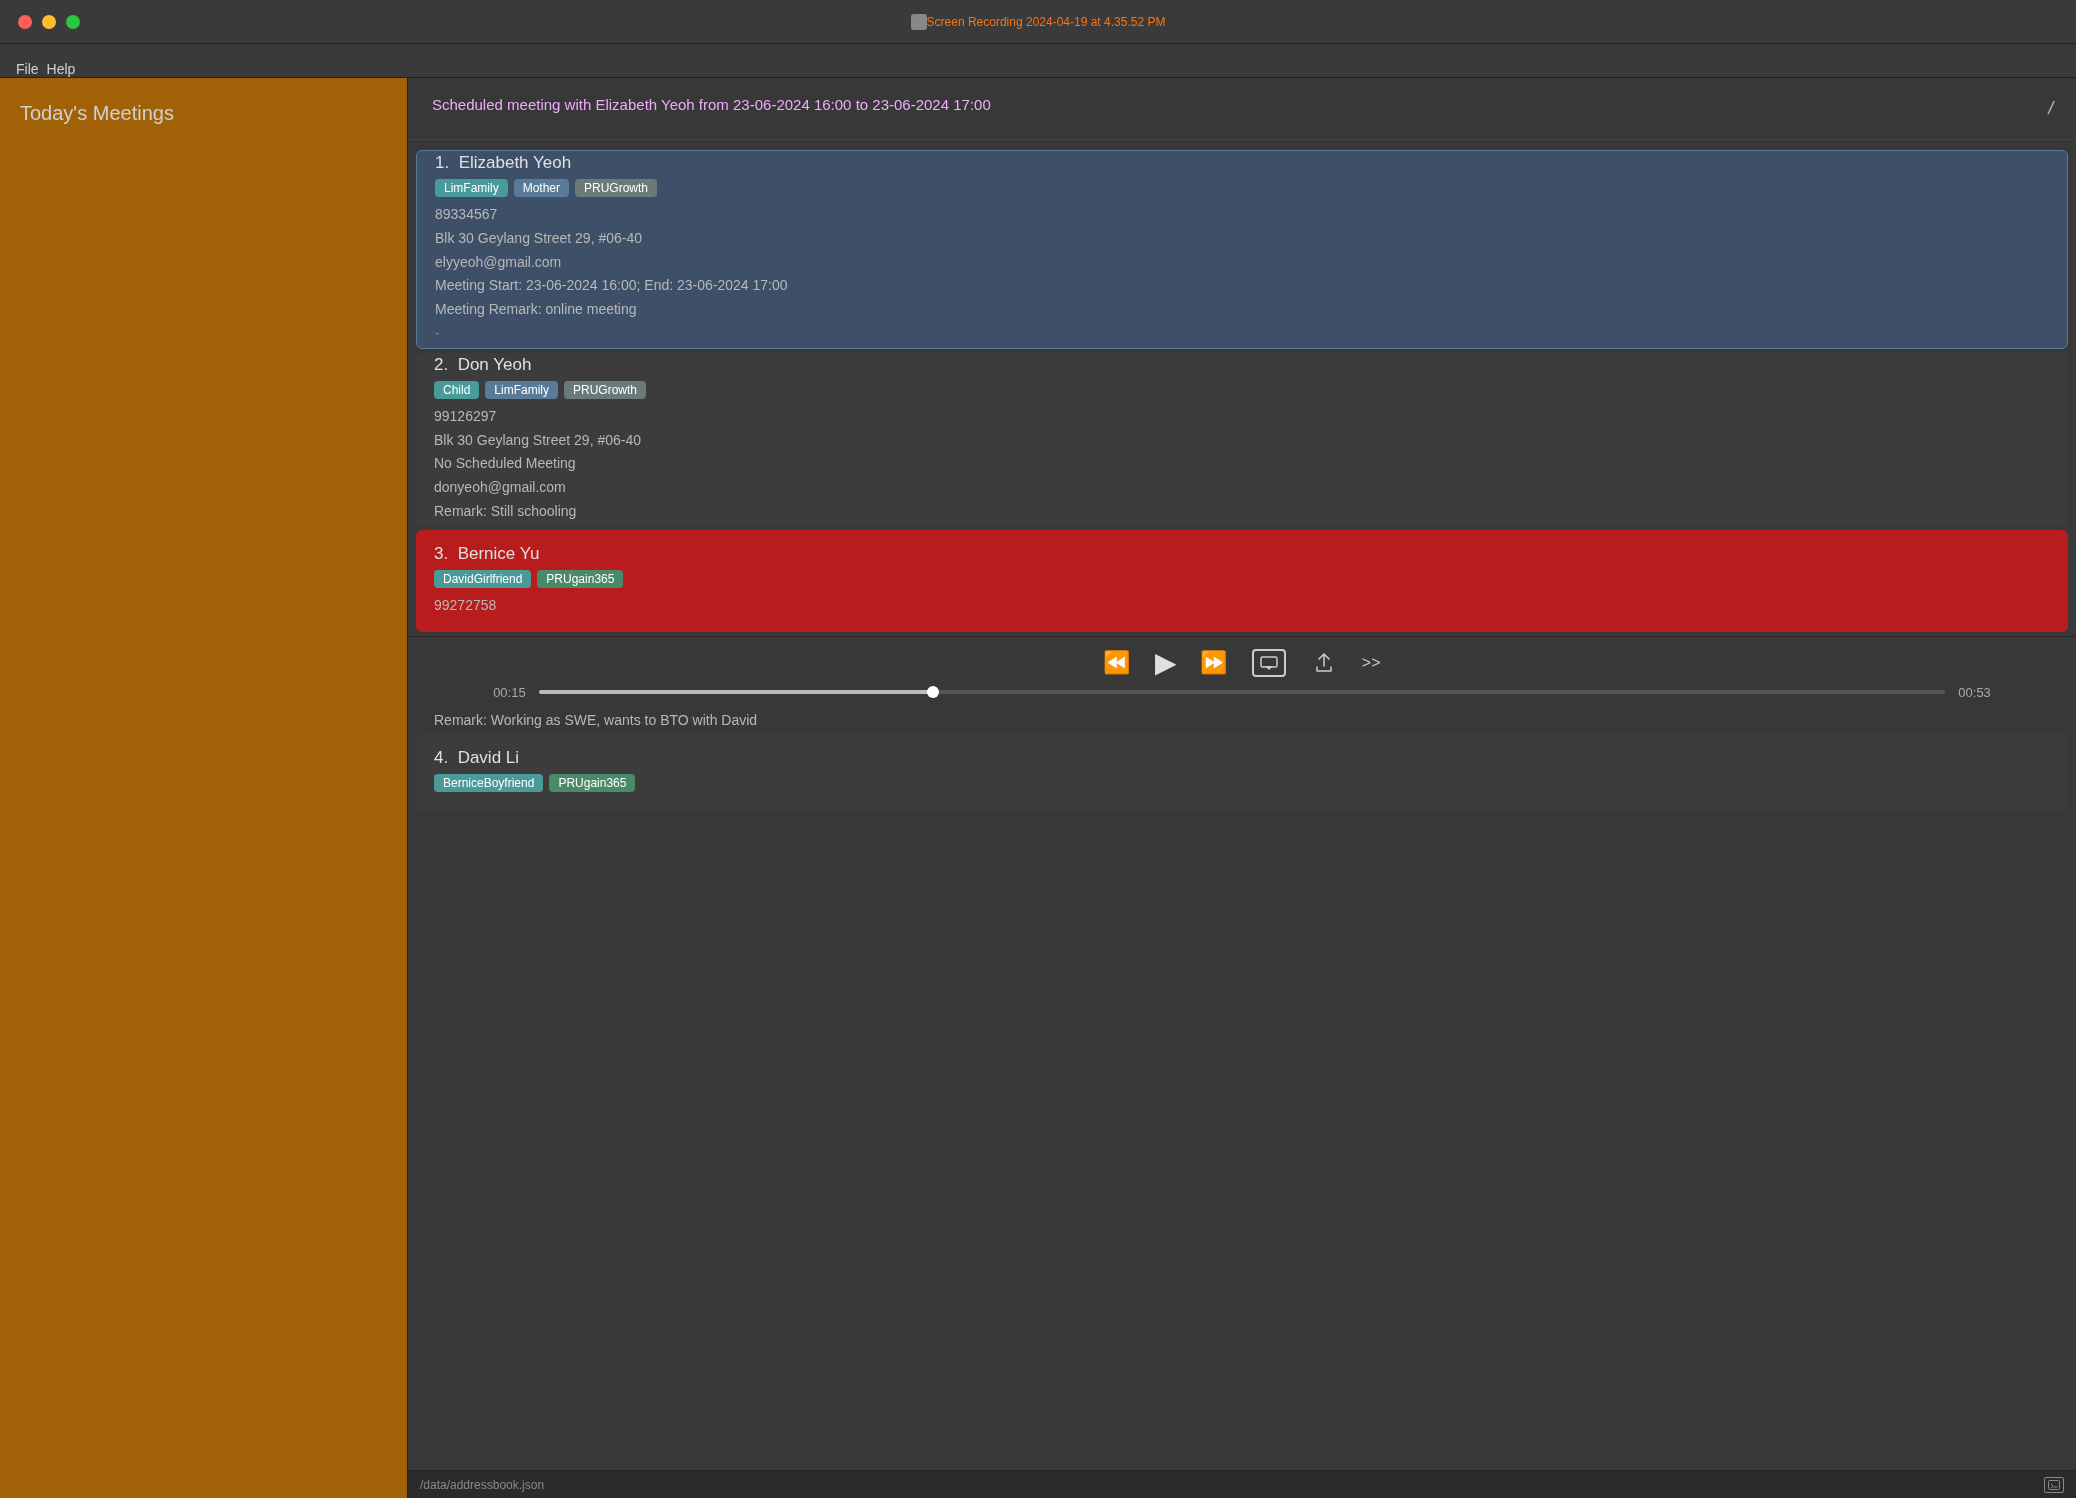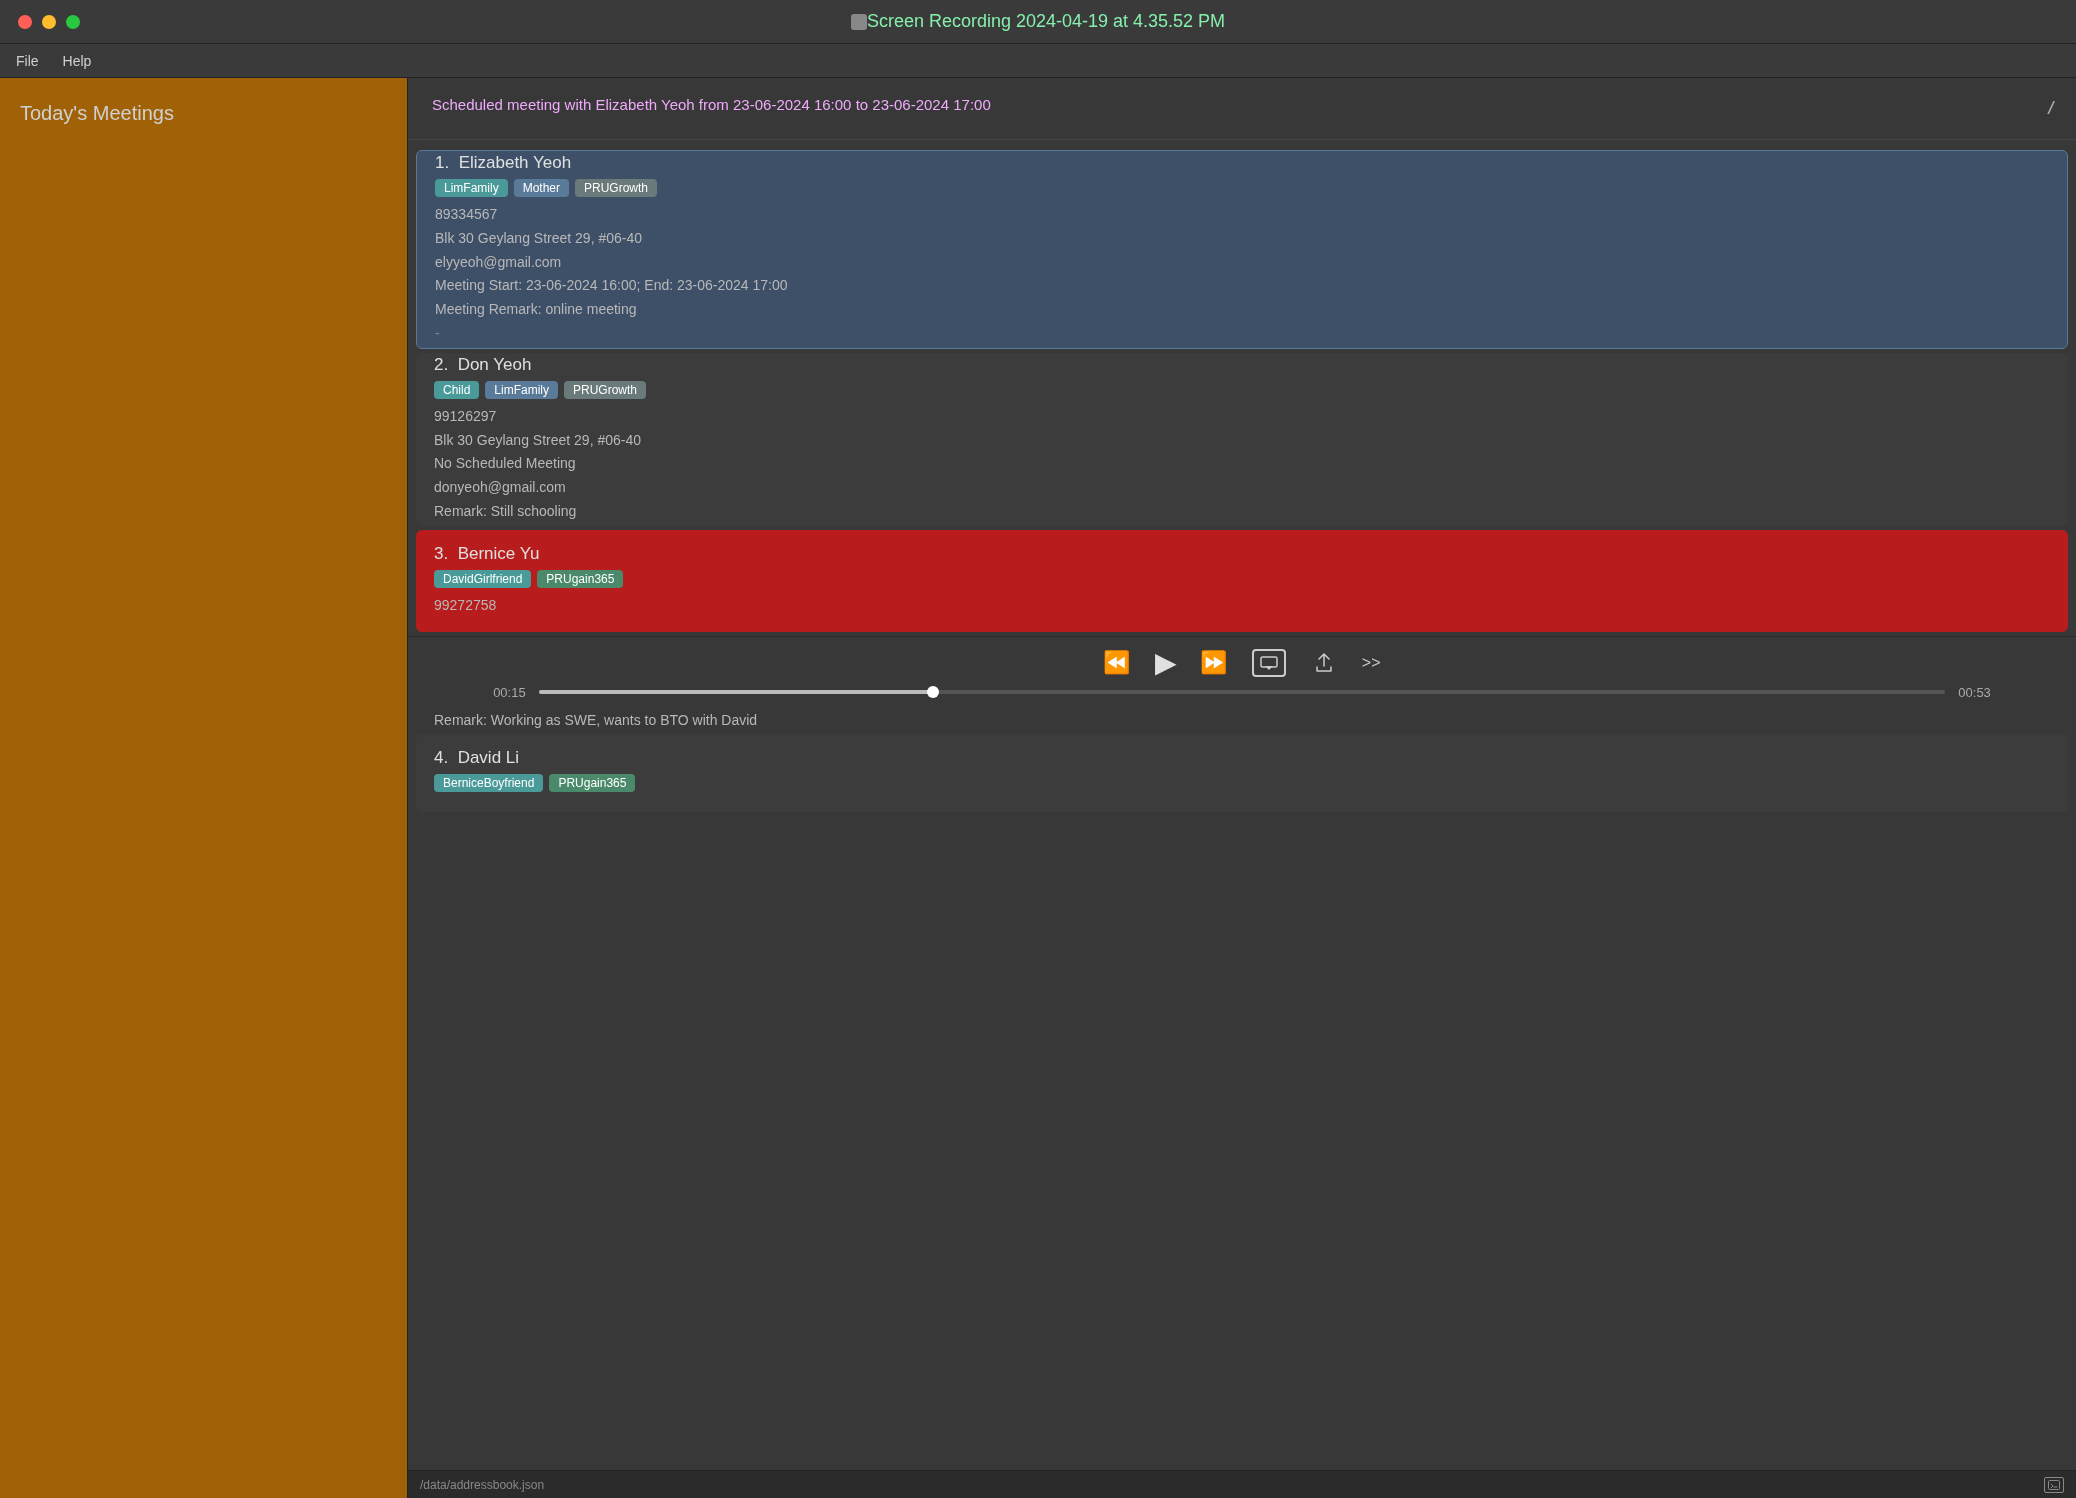--- a/index.html
+++ b/index.html
@@ -33,41 +33,41 @@
     }
     .traffic-btn {
       width: 14px;
       height: 14px;
       border-radius: 50%;
     }
     .btn-close { background: #ff5f57; }
     .btn-min { background: #ffbd2e; }
     .btn-max { background: #28c840; }
     .titlebar-title {
-      font-size: 18px;
-      color: #86efac;
+      font-size: 12px;
+      color: #f97316;
       display: flex;
       align-items: center;
     }
     .titlebar-icon {
       width: 16px;
       height: 16px;
       background: #888;
       border-radius: 3px;
       display: inline-block;
     }
 
     
     .menubar {
       height: 34px;
       background: #3a3a3a;
       display: flex;
-      align-items: center;
+      align-items: flex-end;
       padding: 0 16px;
-      gap: 24px;
+      gap: 8px;
       border-bottom: 1px solid #222;
     }
     .menubar-item {
       font-size: 14px;
       color: #d0d0d0;
       cursor: pointer;
     }
 
     
     .main-layout {

